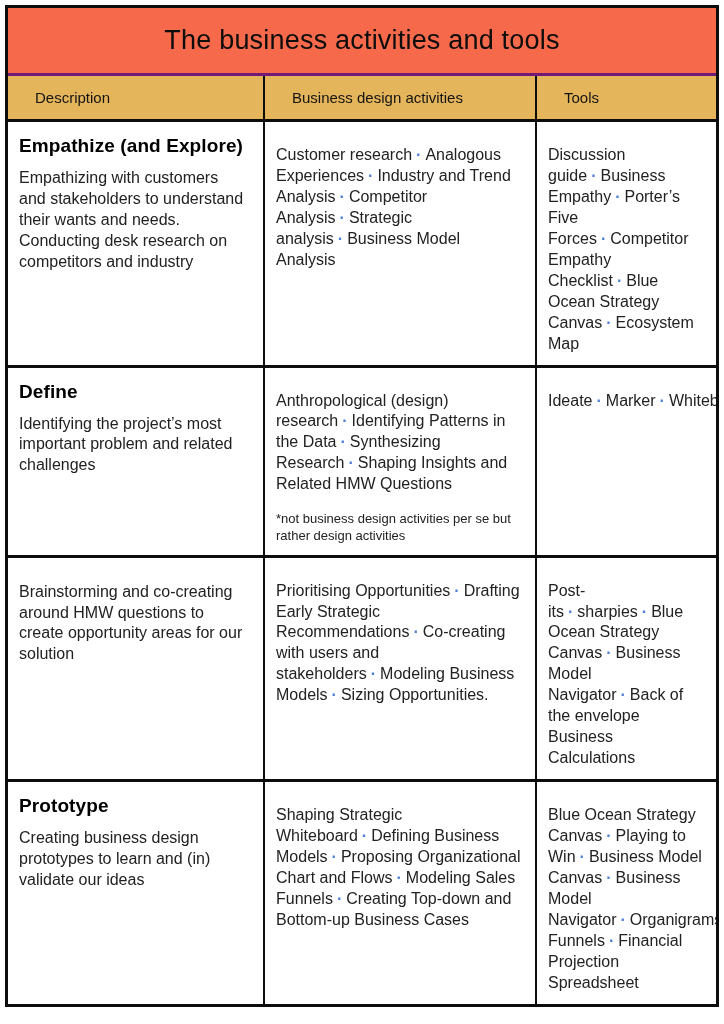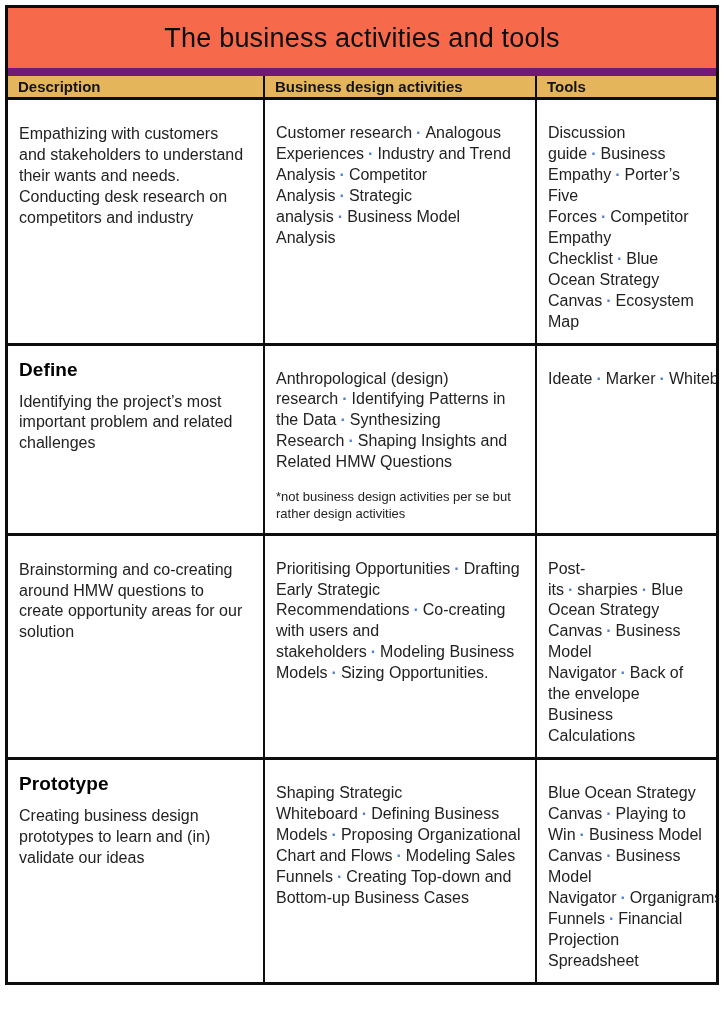--- a/index.html
+++ b/index.html
@@ -19,48 +19,47 @@
     width: 714px;
     border: 3px solid #0d0d0d;
     background: #ffffff;
   }
   .banner {
     background: var(--banner, #F6694B);
     height: 68px;
     display: flex;
     align-items: center;
     justify-content: center;
-    border-bottom: 8px solid #701a75;
+    border-bottom: 3px solid #701a75;
   }
   .banner-title {
     font-size: 27px;
     letter-spacing: 0.2px;
     color: #0d0d0d;
   }
   .grid-row {
     display: grid;
     grid-template-columns: 257px 272px auto;
   }
   .cell {
     border-right: 2px solid #0d0d0d;
     border-bottom: 3px solid #0d0d0d;
     background: #ffffff;
     overflow: hidden;
   }
   .cell:last-child { border-right: none; }
   .grid-row:last-child .cell { border-bottom: none; }
   .head-cell {
     background: var(--header, #E5B55C);
-    height: 24px;
+    height: 46px;
     display: flex;
     align-items: center;
-    padding: 0 10px;
+    padding: 0 27px;
     font-size: 15px;
     color: #141414;
-    font-weight: bold;
   }
   .desc-cell { padding: 13px 14px 10px 11px; }
   .desc-title {
     font-size: 19px;
     font-weight: bold;
     color: #000000;
     letter-spacing: 0.1px;
   }
   .desc-text {
     margin-top: 11px;
@@ -100,20 +99,21 @@
     </div>
 
     <div class="grid-row">
       <div class="cell head-cell">Description</div>
       <div class="cell head-cell">Business design activities</div>
       <div class="cell head-cell">Tools</div>
     </div>
 
     <div class="grid-row r1">
       <div class="cell desc-cell">
+        <div class="desc-title">Empathize (and Explore)</div>
         <div class="desc-text">Empathizing with customers and stakeholders to understand their wants and needs. Conducting desk research on competitors and industry</div>
       </div>
       <div class="cell list-cell">
         <div><span>Customer research</span><span class="dot">·</span><span>Analogous Experiences</span><span class="dot">·</span><span>Industry and Trend Analysis</span><span class="dot">·</span><span>Competitor Analysis</span><span class="dot">·</span><span>Strategic analysis</span><span class="dot">·</span><span>Business Model Analysis</span></div>
       </div>
       <div class="cell list-cell">
         <div><span>Discussion guide</span><span class="dot">·</span><span>Business Empathy</span><span class="dot">·</span><span>Porter’s Five Forces</span><span class="dot">·</span><span>Competitor Empathy Checklist</span><span class="dot">·</span><span>Blue Ocean Strategy Canvas</span><span class="dot">·</span><span>Ecosystem Map</span></div>
       </div>
     </div>
 

